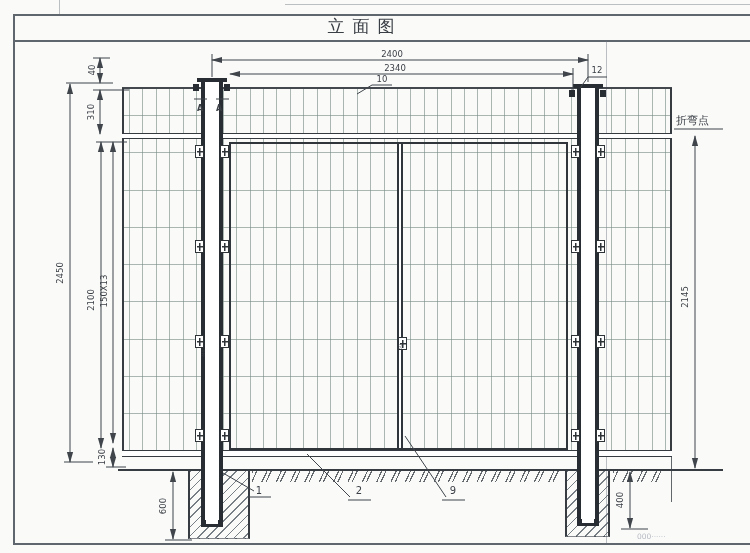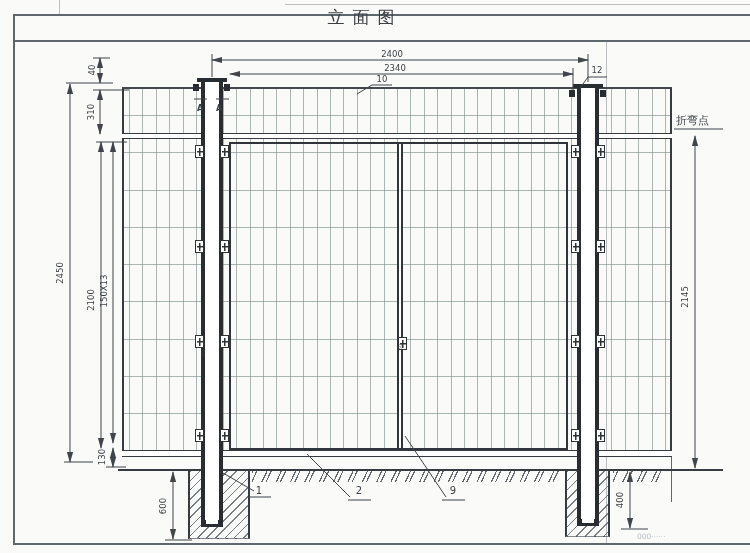--- a/index.html
+++ b/index.html
@@ -39,21 +39,21 @@
 <body>
 
 <div class="abs" style="left:285px;top:4px;width:465px;height:1px;background:rgba(95,102,109,.4);"></div>
 <div class="abs" style="left:59px;top:0;width:1px;height:14px;background:rgba(95,102,109,.4);"></div>
 <div class="abs sheetline" style="left:13px;top:14px;width:737px;height:1.6px;"></div>
 <div class="abs sheetline" style="left:13px;top:40px;width:737px;height:2px;"></div>
 <div class="abs sheetline" style="left:13px;top:14px;width:1.6px;height:530px;"></div>
 <div class="abs sheetline" style="left:13px;top:543px;width:737px;height:2px;"></div>
 <div class="abs" style="left:606px;top:41px;width:1px;height:502px;background:rgba(110,118,128,.45);"></div>
 
-<div class="abs title" style="left:275px;top:6px;width:180px;">立面图</div>
+<div class="abs title" style="left:275px;top:15px;width:180px;">立面图</div>
 
 <div class="abs mesh" style="left:123px;top:88px;width:549px;height:363px;"></div>
 <div class="abs" style="left:122px;top:87px;width:550px;height:1.6px;background:#42484e;"></div>
 <div class="abs" style="left:122px;top:88px;width:2px;height:369px;background:#363b41;"></div>
 <div class="abs" style="left:670px;top:88px;width:2px;height:369px;background:#363b41;"></div>
 <div class="abs" style="left:671px;top:457px;width:1.2px;height:45px;background:rgba(60,66,72,.8);"></div>
 
 <div class="abs rail" style="left:122px;top:133px;width:550px;height:6px;"></div>
 <div class="abs rail" style="left:122px;top:450px;width:550px;height:7px;"></div>
 

